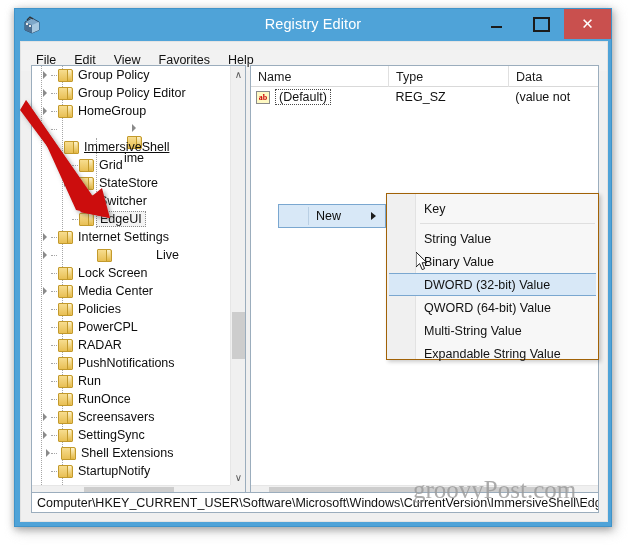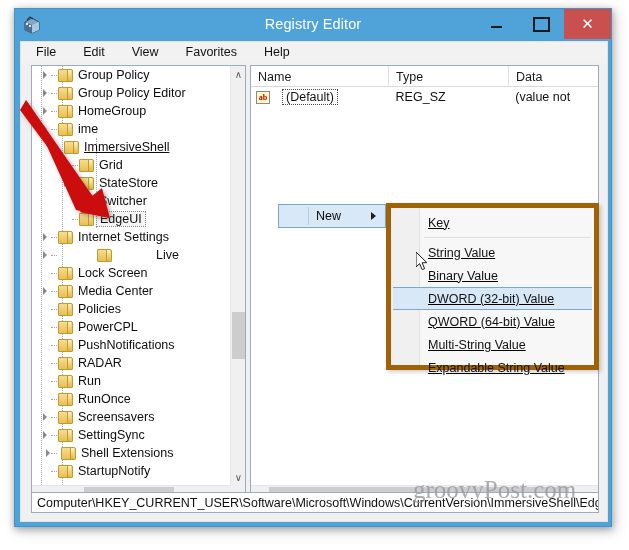--- a/index.html
+++ b/index.html
@@ -80,25 +80,24 @@
   .client {
     position: absolute;
     left: 5px; top: 32px;
     width: 588px; height: 481px;
     background: #f0f0f0;
     border: 1px solid #e3e3e3;
   }
 
   
   .menubar {
-    position: absolute; left: 0; top: 0; right: 0; height: 21px;
+    position: absolute; left: 0; top: 8px; right: 0; height: 21px;
     background: #f2f2f2;
     display: flex; align-items: center;
     padding-left: 6px;
-    gap: 9px;
   }
   .menubar .mi {
     padding: 2px 9px 3px 9px;
     font-size: 12.5px; color: #111;
     white-space: nowrap;
   }
 
   
   .pane {
     position: absolute;
@@ -208,21 +207,21 @@
     position: relative;
     background: #fef9c3;
     border: 1px solid #8a8a8a;
     font-size: 8px; line-height: 11px; text-align: center;
     color: #cc0000; font-weight: bold;
     font-family: "Liberation Serif", serif;
   }
   .name-box {
     border: 1px dotted #4a4a4a;
     padding: 0 3px;
-    margin-left: 10px;
+    margin-left: 3px;
   }
 
   
   .vscroll {
     position: absolute; right: 0; top: 0;
     width: 15px; bottom: 16px;
     background: #f0f0f0;
     border-left: 1px solid #e6e6e6;
   }
   .hscroll {
@@ -284,26 +283,25 @@
   .ctx-parent .sub-arrow {
     position: absolute; right: 9px;
     width: 0; height: 0;
     border-left: 5px solid #1c1c1c;
     border-top: 4px solid transparent;
     border-bottom: 4px solid transparent;
   }
 
   .ctx-menu {
     position: absolute;
-    left: 365px; top: 161px;
+    left: 365px; top: 151px;
     width: 213px; height: 167px;
     background: #f7f7f7;
-    border: 5px solid #a16207;
+    border: 1px solid #a16207;
     box-shadow: 2px 2px 4px rgba(0,0,0,.2);
-    text-decoration: underline;
   }
   .ctx-menu .gutter {
     position: absolute; left: 0; top: 0; bottom: 0;
     width: 29px;
     background: #f0f0f0;
     border-right: 1px solid #e2e2e2;
   }
   .ctx-item {
     position: relative;
     height: 23px;
@@ -436,21 +434,21 @@
                 <span class="twist ">
                   <span class="arrow"></span>
                 </span>
                 <span class="stub" style="left: 19px; width: 6px;"></span>
                 <span class="folder" style="margin-left: 5px;">
                   <span class="back"></span>
                   <span class="spine"></span>
                 </span>
                 <span class="tlabel">HomeGroup</span>
               </div>
-              <div class="tnode" style="padding-left: 5px;">
+              <div class="tnode" style="padding-left: 5px; flex-direction: column;">
                 <span class="twist ">
                   <span class="arrow"></span>
                 </span>
                 <span class="stub" style="left: 19px; width: 6px;"></span>
                 <span class="folder" style="margin-left: 5px;">
                   <span class="back"></span>
                   <span class="spine"></span>
                 </span>
                 <span class="tlabel">ime</span>
               </div>
@@ -563,30 +561,30 @@
                 </span>
                 <span class="tlabel">PowerCPL</span>
               </div>
               <div class="tnode" style="padding-left: 5px;">
                 <span class="twist leaf"></span>
                 <span class="stub" style="left: 19px; width: 6px;"></span>
                 <span class="folder" style="margin-left: 5px;">
                   <span class="back"></span>
                   <span class="spine"></span>
                 </span>
+                <span class="tlabel">RADAR</span>
+              </div>
+              <div class="tnode" style="padding-left: 5px;">
+                <span class="twist leaf"></span>
+                <span class="stub" style="left: 19px; width: 6px;"></span>
+                <span class="folder" style="margin-left: 5px;">
+                  <span class="back"></span>
+                  <span class="spine"></span>
+                </span>
                 <span class="tlabel">PushNotifications</span>
-              </div>
-              <div class="tnode" style="padding-left: 5px;">
-                <span class="twist leaf"></span>
-                <span class="stub" style="left: 19px; width: 6px;"></span>
-                <span class="folder" style="margin-left: 5px;">
-                  <span class="back"></span>
-                  <span class="spine"></span>
-                </span>
-                <span class="tlabel">RADAR</span>
               </div>
               <div class="tnode" style="padding-left: 5px;">
                 <span class="twist leaf"></span>
                 <span class="stub" style="left: 19px; width: 6px;"></span>
                 <span class="folder" style="margin-left: 5px;">
                   <span class="back"></span>
                   <span class="spine"></span>
                 </span>
                 <span class="tlabel">Run</span>
               </div>

